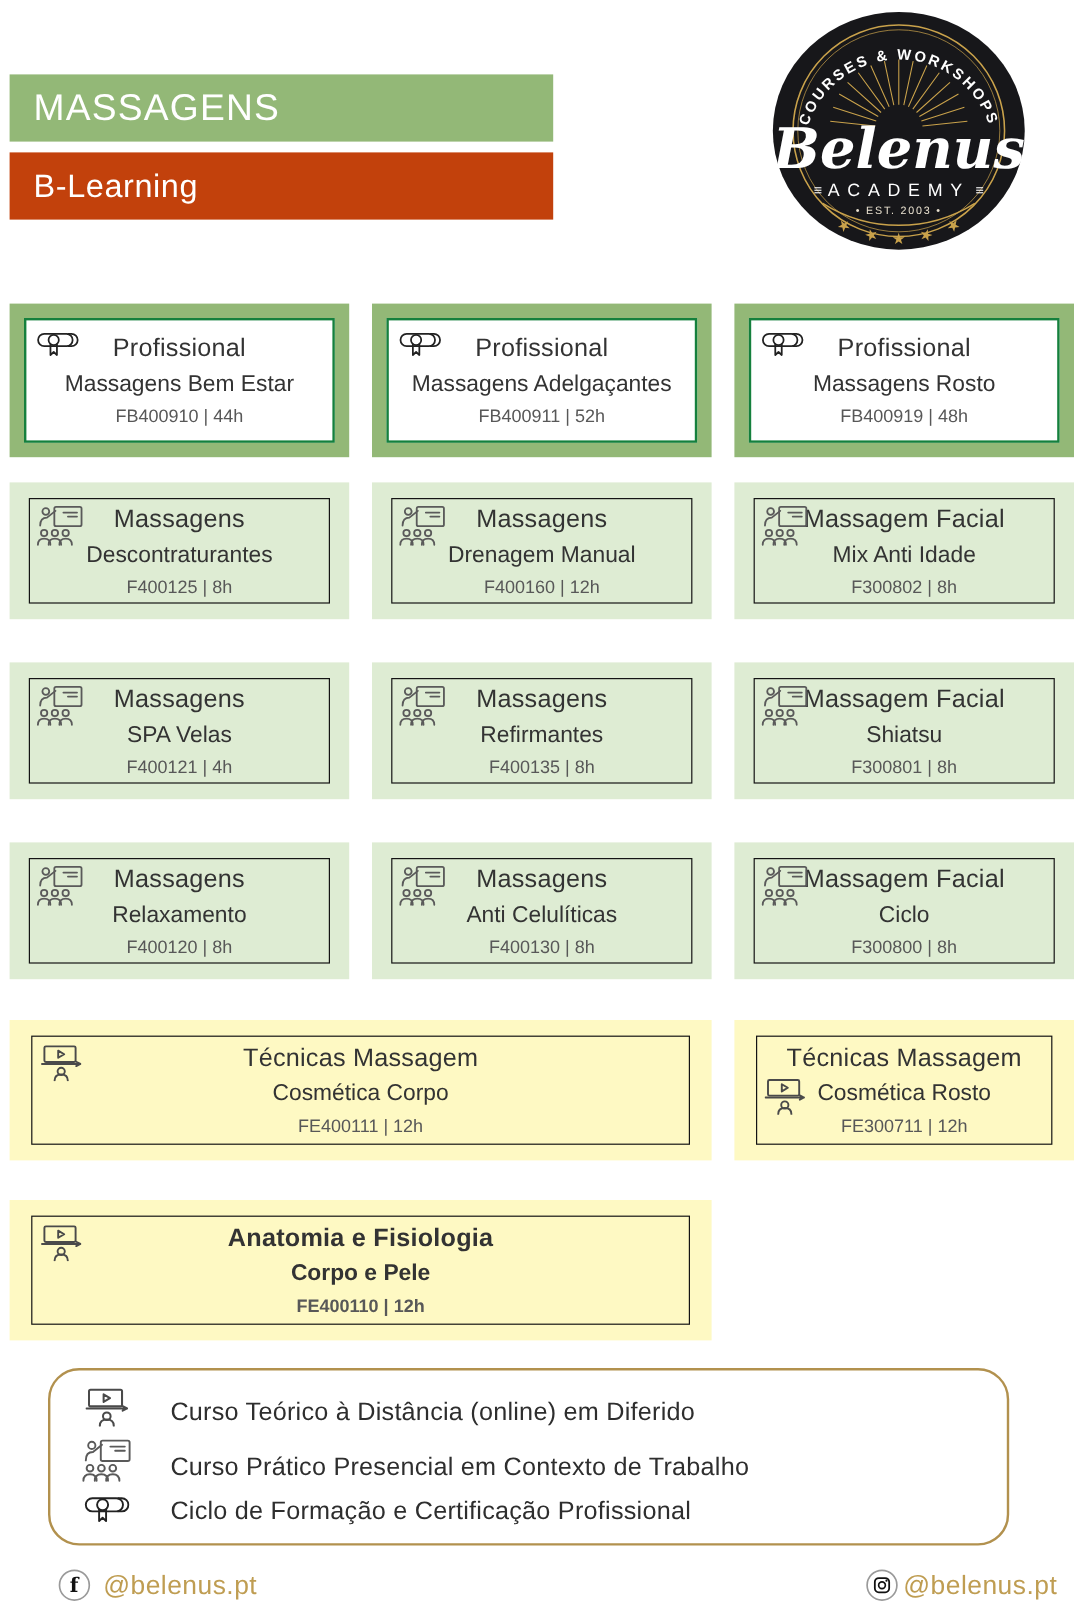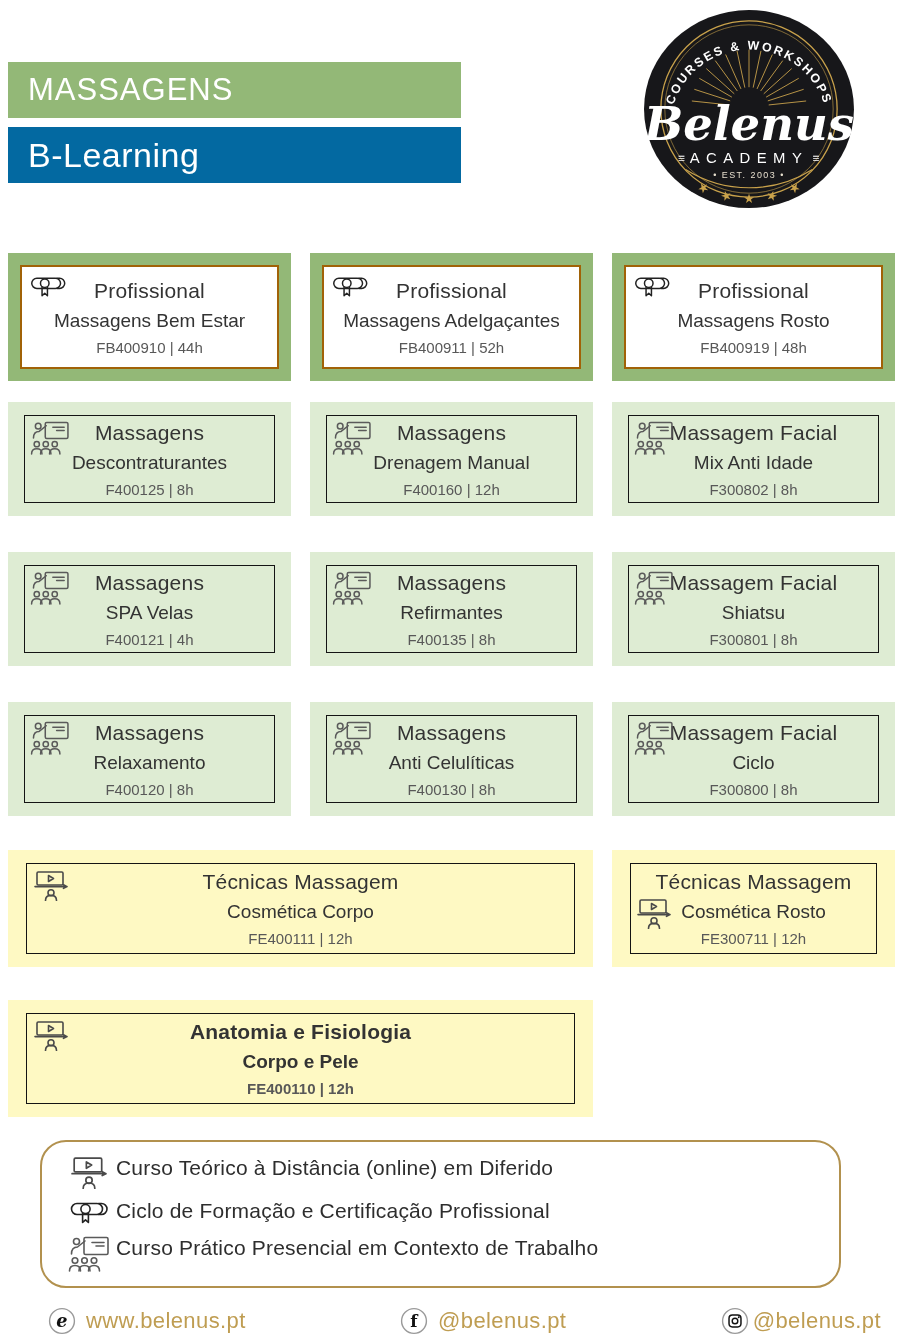--- a/index.html
+++ b/index.html
@@ -5,54 +5,54 @@
   html,body{margin:0;padding:0;}
   body{
     width:901px;height:1342px;position:relative;background:#ffffff;
     font-family:"Liberation Sans","DejaVu Sans",sans-serif;overflow:hidden;
     -webkit-font-smoothing:antialiased;
   }
   
   .banner{position:absolute;left:8px;width:453px;height:56px;color:#fff;
     display:flex;align-items:center;padding-left:20px;box-sizing:border-box;}
   .banner-green{top:62px;background:#93b877;font-size:31px;letter-spacing:1px;}
-  .banner-tan{top:127px;background:#0369a1;font-size:34px;letter-spacing:.5px;}
+  .banner-tan{top:127px;background:#c2410c;font-size:27px;letter-spacing:.5px;}
   .logo{position:absolute;left:640px;top:8px;}
   
   .grid{position:absolute;left:8px;top:253px;width:887px;}
   .row{display:grid;grid-template-columns:repeat(3,1fr);column-gap:19px;}
   .row1{height:128px;margin-bottom:21px;}
   .row2,.row3{height:114px;margin-bottom:36px;}
   .row4{height:114px;margin-bottom:34px;}
   .row5{height:117px;margin-bottom:33px;}
   .row6{height:117px;font-weight:bold;}
   .card{box-sizing:border-box;height:100%;}
   .card .inner{position:relative;height:100%;box-sizing:border-box;
     display:flex;flex-direction:column;justify-content:center;align-items:center;gap:7px;
     text-align:center;}
   .card.pro{background:#93b877;padding:12px 12px;}
-  .card.pro .inner{background:#ffffff;border:2px solid #a16207;}
+  .card.pro .inner{background:#ffffff;border:2px solid #15803d;}
   .card.pratico{background:#deecd3;padding:13px 16px;}
   .card.pratico .inner{border:1.5px solid #141414;}
   .card.online{background:#fef9c3;padding:13px 18px;}
   .card.online .inner{border:1.5px solid #141414;}
   .wide{grid-column:1 / 3;}
   .t{font-size:21px;color:#333333;letter-spacing:.2px;}
   .s{font-size:19px;color:#333333;}
   .c{font-size:15px;color:#585858;}
   .cicon{position:absolute;}
   .card.pro .cicon{left:8px;top:7px;}
   .card.pratico .cicon{left:5px;top:5px;}
   .card.online.wide .cicon{left:7px;top:6px;}
   .card.online:not(.wide) .cicon{left:6px;top:34px;}
   
   .legend{position:absolute;left:40px;top:1140px;width:801px;height:148px;
     border:2px solid #b2914e;border-radius:26px;box-sizing:border-box;
     display:flex;flex-direction:column;justify-content:space-evenly;padding:4px 0 4px 24px;}
-  .legend-row{display:flex;align-items:flex-start;gap:4px;}
+  .legend-row{display:flex;align-items:flex-end;gap:30px;}
   .legend-row .licon{width:46px;display:flex;justify-content:center;}
   .legend-row .llabel{font-size:21px;color:#2e2e2e;letter-spacing:.2px;}
   
   .footer{position:absolute;left:0;top:1300px;width:901px;height:42px;
     display:flex;align-items:center;justify-content:space-between;
     padding:0 20px 0 48px;box-sizing:border-box;}
   .fgroup{display:flex;align-items:center;gap:10px;color:#bf9d52;font-size:22px;letter-spacing:.4px;}
   .fgroup.ig{gap:4px;}
   svg{display:block;}
 </style>
@@ -318,43 +318,37 @@
   <div class="legend-row">
     <span class="licon">
       <svg width="36" height="33">
           <use href="#icon-online"></use>
         </svg>
     </span>
     <span class="llabel">Curso Teórico à Distância (online) em Diferido</span>
   </div>
   <div class="legend-row">
     <span class="licon">
+      <svg width="42" height="36">
+          <use href="#icon-practical"></use>
+        </svg>
+    </span>
+    <span class="llabel">Curso Prático Presencial em Contexto de Trabalho</span>
+  </div>
+  <div class="legend-row">
+    <span class="licon">
       <svg width="38" height="28">
           <use href="#icon-cert"></use>
         </svg>
     </span>
     <span class="llabel">Ciclo de Formação e Certificação Profissional</span>
   </div>
-  <div class="legend-row">
-    <span class="licon">
-      <svg width="42" height="36">
-          <use href="#icon-practical"></use>
-        </svg>
-    </span>
-    <span class="llabel">Curso Prático Presencial em Contexto de Trabalho</span>
-  </div>
 </div>
 
 <div class="footer">
-  <div class="fgroup">
-    <svg width="28" height="28">
-        <use href="#icon-web"></use>
-      </svg>
-    <span>www.belenus.pt</span>
-  </div>
   <div class="fgroup">
     <svg width="28" height="28">
         <use href="#icon-fb"></use>
       </svg>
     <span>@belenus.pt</span>
   </div>
   <div class="fgroup ig">
     <svg width="28" height="28">
         <use href="#icon-ig"></use>
       </svg>

